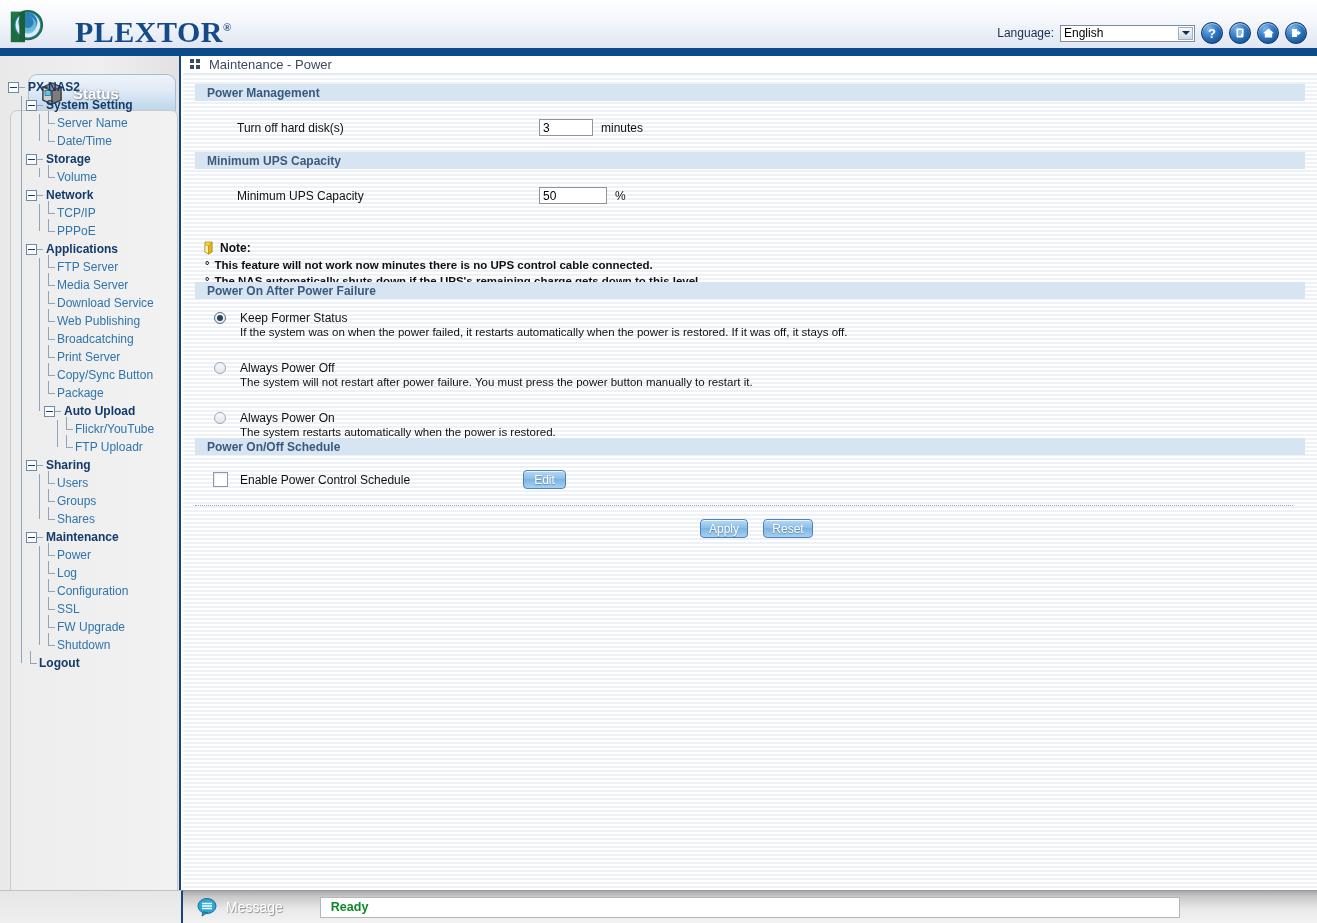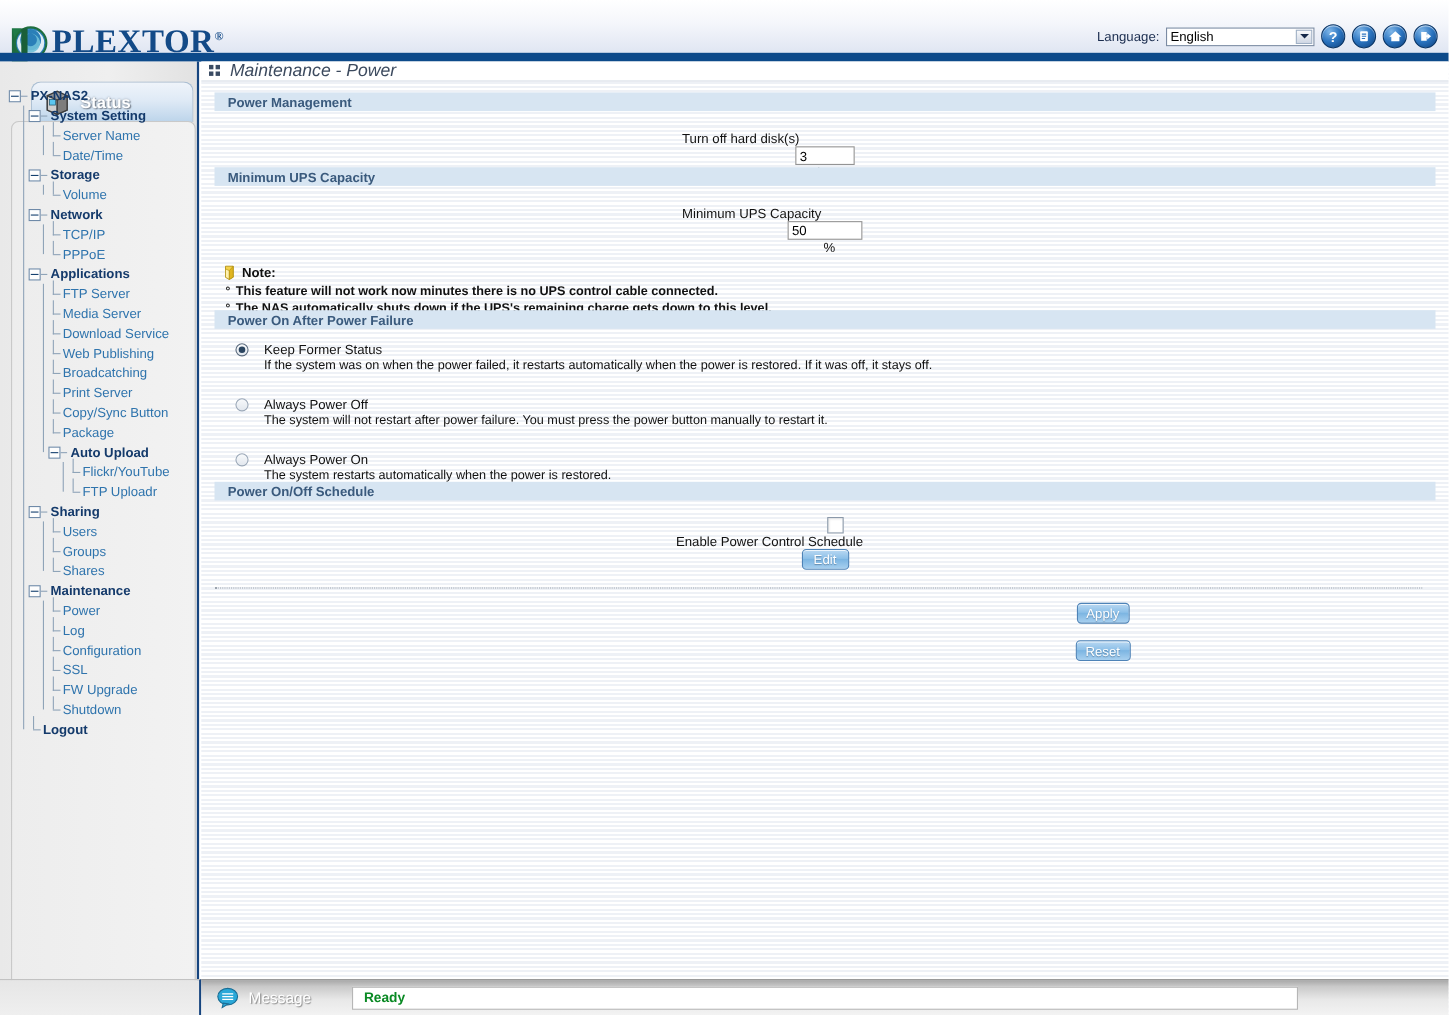--- a/index.html
+++ b/index.html
@@ -11,21 +11,21 @@
 
   
   #header{
     position:absolute;left:0;top:0;width:1317px;height:56px;
     background:linear-gradient(to bottom,#ffffff 0%,#f4f6fb 38%,#dfe5f2 88%,#d6dcec 100%);
   }
   #header:after{
     content:"";position:absolute;left:0;bottom:0;width:100%;height:8px;
     background:#0d4a8a;
   }
-  #logo{position:absolute;left:7px;top:22px;height:40px;display:flex;align-items:flex-start;}
+  #logo{position:absolute;left:7px;top:6px;height:40px;display:flex;align-items:flex-end;gap:28px;}
   #logo-mark{width:38px;height:38px;}
   #logo-word{
     margin-left:2px;font-family:"Liberation Serif",serif;color:#134a87;
     font-size:30px;font-weight:bold;letter-spacing:.5px;line-height:1;
     position:relative;top:1px;
   }
   #logo-word .reg{font-size:11px;vertical-align:super;}
 
   
   #lang-area{position:absolute;right:10px;top:22px;display:flex;align-items:center;gap:6px;}
@@ -110,31 +110,31 @@
     background:
       repeating-linear-gradient(to bottom,#ffffff 0px,#ffffff 2px,#eef1f6 2px,#eef1f6 4px);
   }
   #breadcrumb{
     position:absolute;left:0;top:0;width:100%;height:17px;background:#ffffff;
     display:flex;align-items:center;
   }
   #bc-icon{margin-left:7px;width:11px;height:11px;display:grid;
     grid-template-columns:4px 4px;grid-template-rows:4px 4px;gap:2px;}
   #bc-icon i{background:#3a4b63;display:block;}
-  #bc-text{margin-left:8px;font-size:16px;color:#3c4a5e;font-style:italic;}
+  #bc-text{margin-left:8px;font-size:13px;color:#3c4a5e;}
   #bc-underline{position:absolute;left:0;top:17px;width:100%;height:1px;background:#dfe4ec;}
 
   .panel{position:absolute;left:12px;width:1110px;}
   .sec-head{
     height:17px;background:#d7e5f2;display:flex;align-items:center;
     font-size:12px;font-weight:bold;color:#3a5a7d;
   }
   .sec-head span{margin-left:12px;}
 
-  .row{display:flex;align-items:center;flex-direction:column;}
+  .row{display:flex;align-items:center;}
   .field-label{color:#111;font-size:12px;}
   .tbox{
     border:1px solid #949494;background:#fff;height:17px;font-size:12px;
     display:flex;align-items:center;padding-left:3px;color:#000;box-sizing:border-box;
   }
   .unit{margin-left:8px;font-size:12px;color:#111;}
 
   
   #note-title{display:flex;align-items:center;font-weight:bold;font-size:12px;color:#111;margin-top:20px;}
   #note-icon{width:13px;height:14px;margin-right:4px;}

